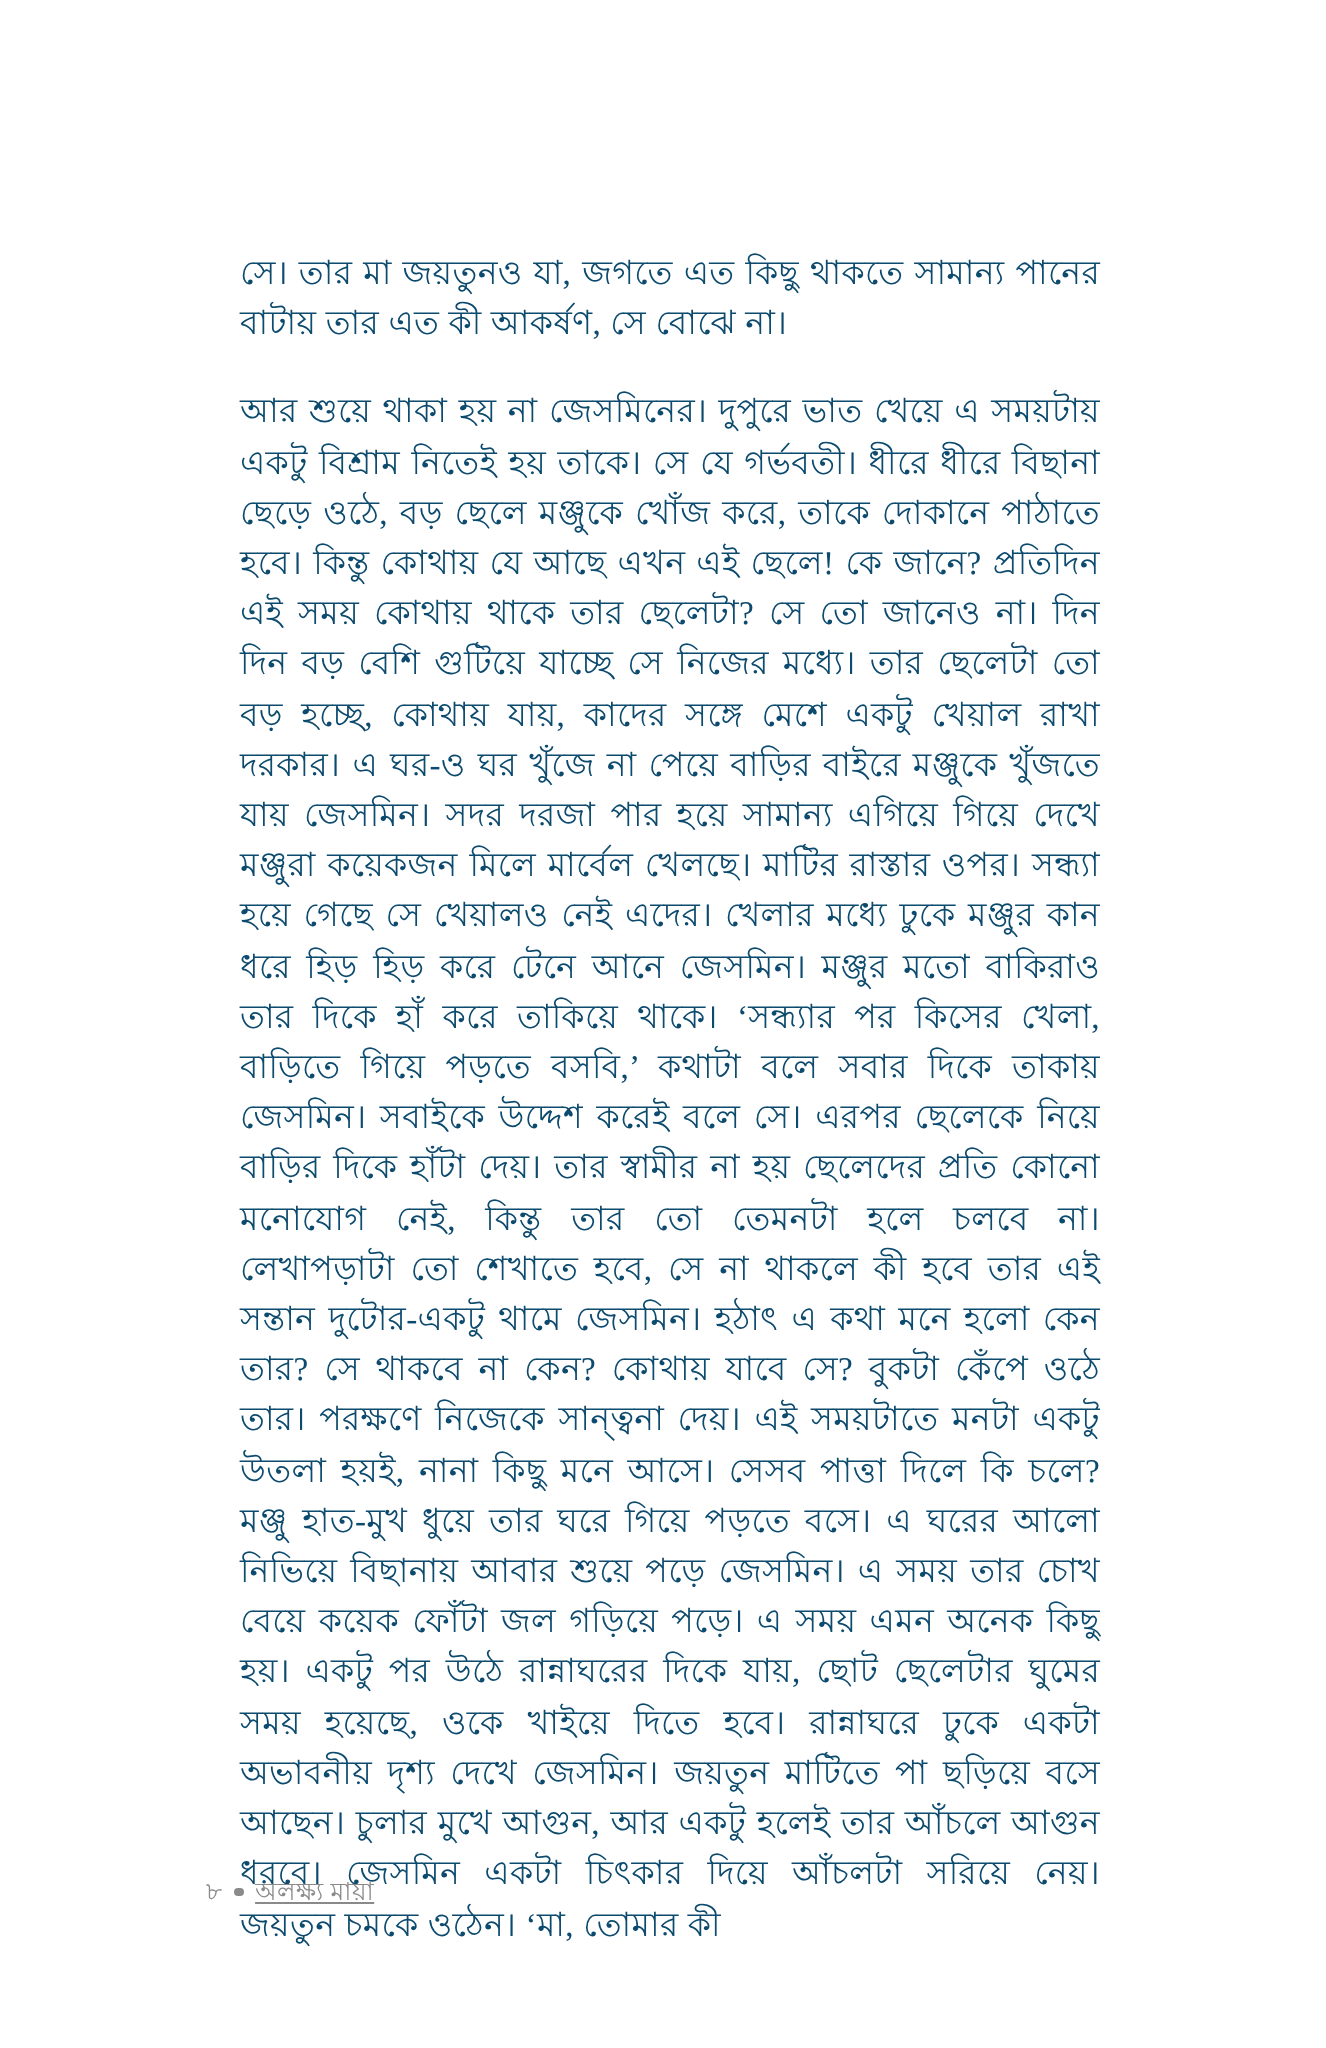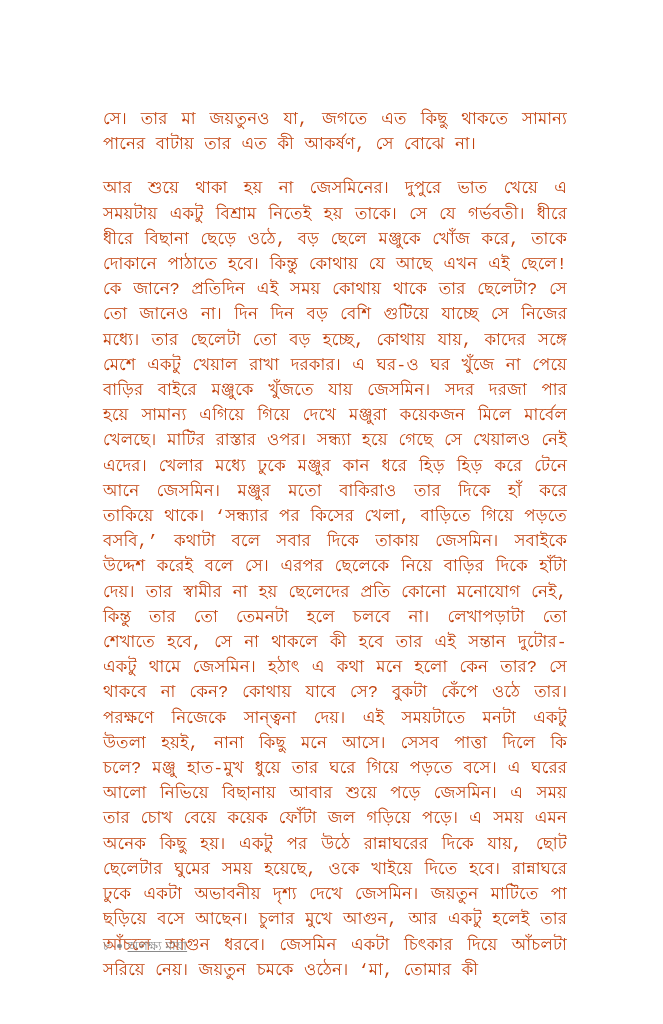--- a/index.html
+++ b/index.html
@@ -25,30 +25,30 @@
   }
 
   .text-block {
     position: absolute;
     left: 103px;
     top: 107px;
     width: 464px;
   }
 
   .para {
-    margin: 0;
+    margin: 17px;
     text-align: justify;
     text-align-last: left;
     text-justify: inter-word;
     font-size: 16.6px;
     line-height: 25.2px;
-    color: #c2410c;
+    color: #0c4a6e;
     letter-spacing: 0.01em;
     word-spacing: 0.02em;
-    font-family: Liberation Mono, monospace;
+    font-family: Liberation Serif, serif;
   }
 
   .para + .para {
     margin-top: 19px;
   }
 
   .footer {
     position: absolute;
     left: 103px;
     top: 938px;

